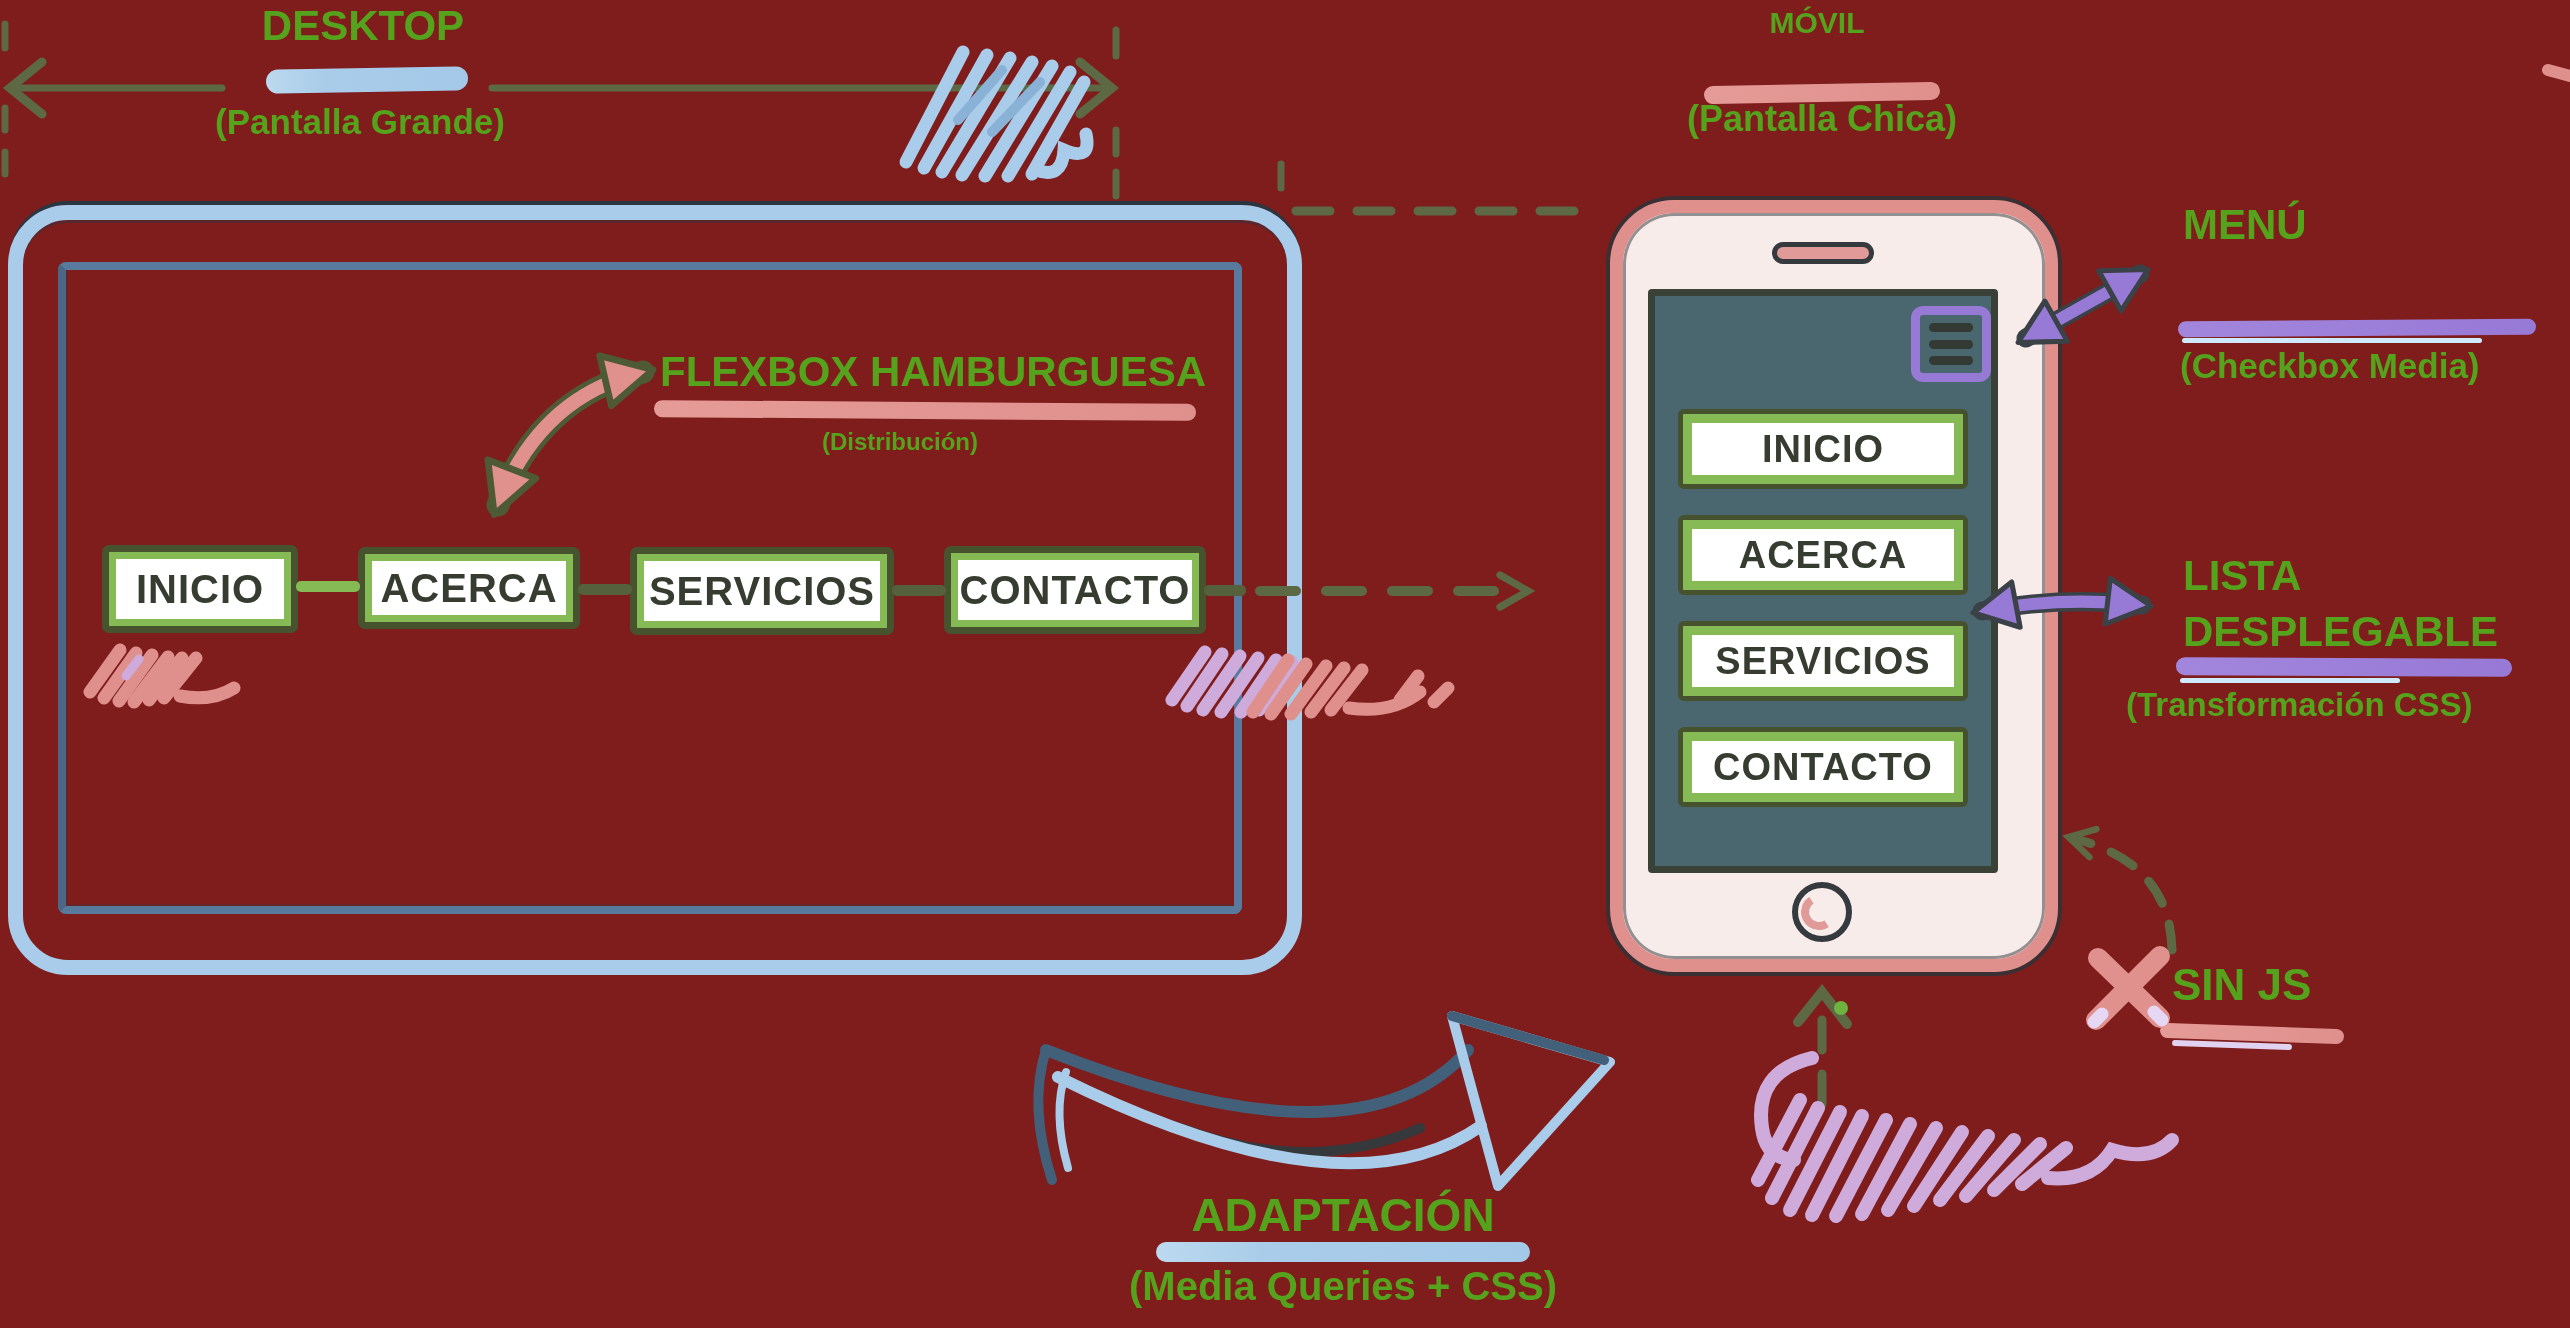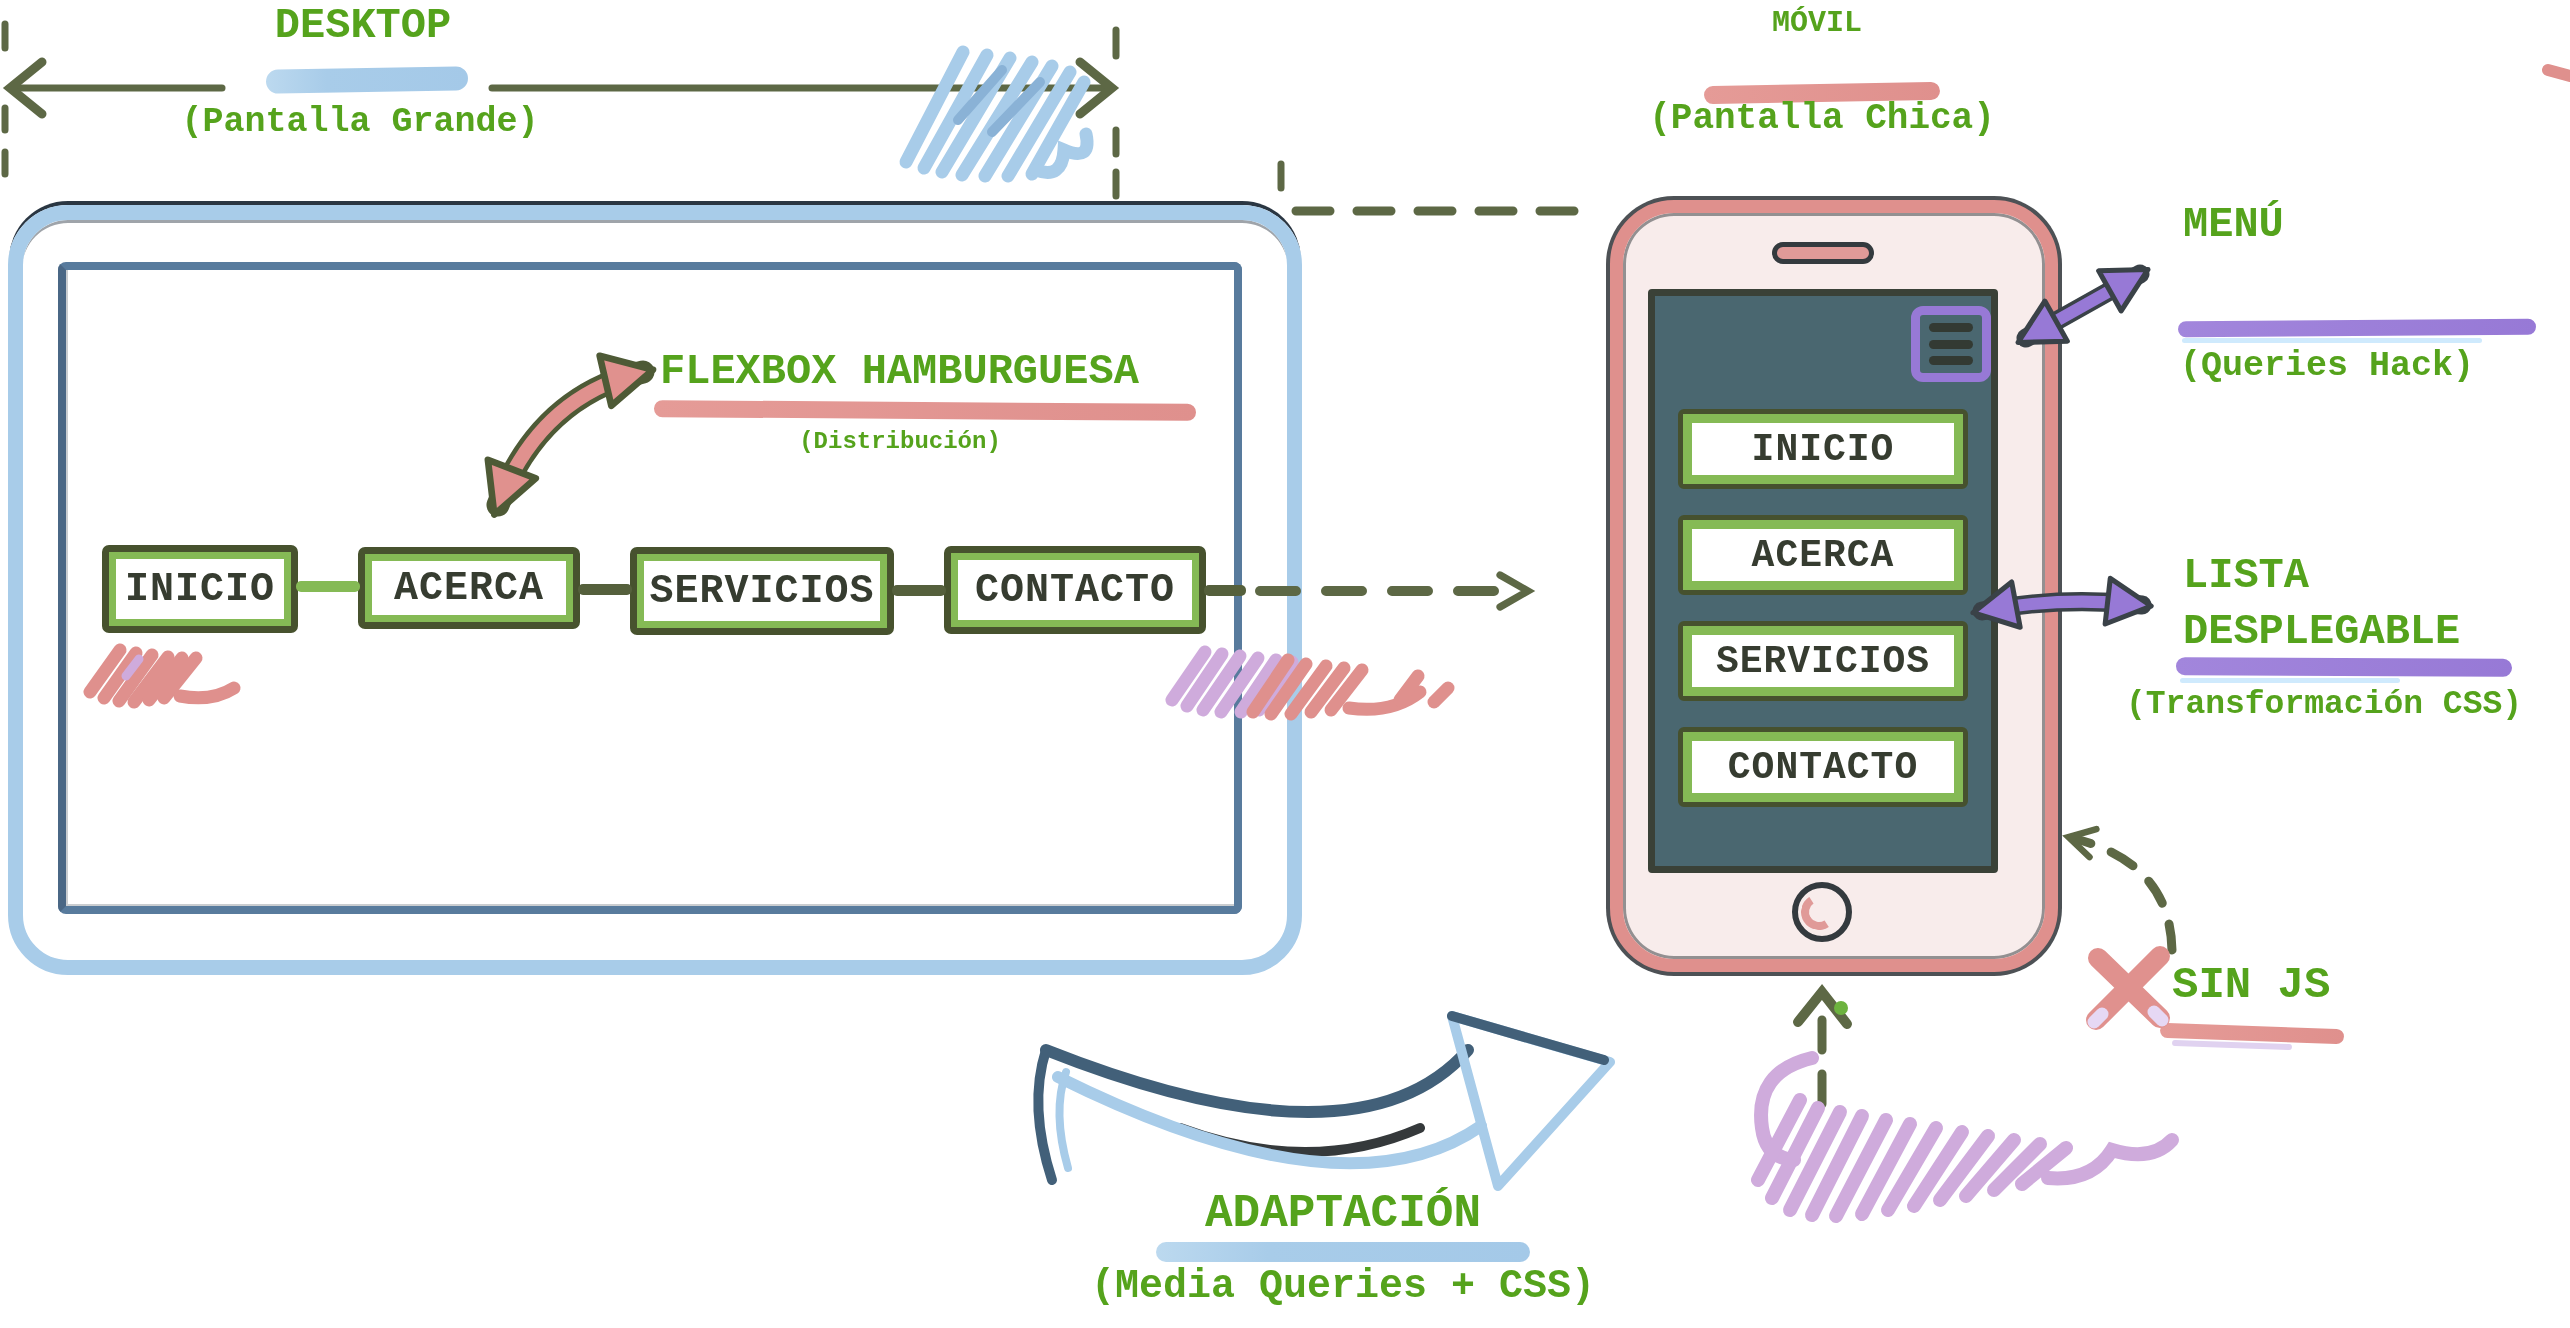--- a/index.html
+++ b/index.html
@@ -1,17 +1,17 @@
 <!DOCTYPE html>
 <html><head>
 <meta charset="utf-8">
 <style>
   html,body{margin:0;padding:0;background:#4a6770}
-  .canvas{position:relative;width:2570px;height:1328px;background:#ffffff;overflow:hidden;
-          font-family:Liberation Mono, monospace}
+  .canvas{position:relative;width:2570px;height:1328px;background:#7f1d1d;overflow:hidden;
+          font-family:Liberation Sans, sans-serif}
   .abs{position:absolute}
   .green{color:#55a31c;font-weight:bold;white-space:nowrap}
   .center{transform:translateX(-50%)}
 
   
   .brush{position:absolute;border-radius:12px}
   .brush-blue{background:linear-gradient(90deg,#bcd9ef, #a8cce9 30%, #a4c9e8)}
   .brush-pink{background:linear-gradient(90deg,#e59b97,#df908d)}
   .brush-purple{background:linear-gradient(90deg,#a286dc,#9779d6)}
   .brush-lav{background:#cfeafd}
@@ -117,21 +117,21 @@
 
   <div class="home">
     <div class="crescent"></div>
   </div>
 
   <div class="abs green" style="left:2183px;top:198px;font-size:42px;line-height:54px">
     <div>MENÚ</div>
   </div>
   <div class="brush brush-purple abs" style="left:2178px;top:320px;width:358px;height:16px;transform:rotate(-.4deg)"></div>
   <div class="brush brush-lav abs" style="left:2182px;top:338px;width:300px;height:5px"></div>
-  <div class="abs green" style="left:2180px;top:346px;font-size:35px">(Queries Hack)</div>
+  <div class="abs green" style="left:2180px;top:346px;font-size:35px">(Checkbox Media)</div>
 
   <div class="abs green" style="left:2183px;top:548px;font-size:42px;line-height:56px">
     <div>LISTA</div>
     <div>DESPLEGABLE</div>
   </div>
   <div class="brush brush-purple abs" style="left:2176px;top:658px;width:336px;height:18px;transform:rotate(.3deg)"></div>
   <div class="brush brush-lav abs" style="left:2180px;top:678px;width:220px;height:5px"></div>
   <div class="abs green" style="left:2126px;top:686px;font-size:33px">(Transformación CSS)</div>
 
   <div class="abs green" style="left:2172px;top:960px;font-size:44px">SIN JS</div>

